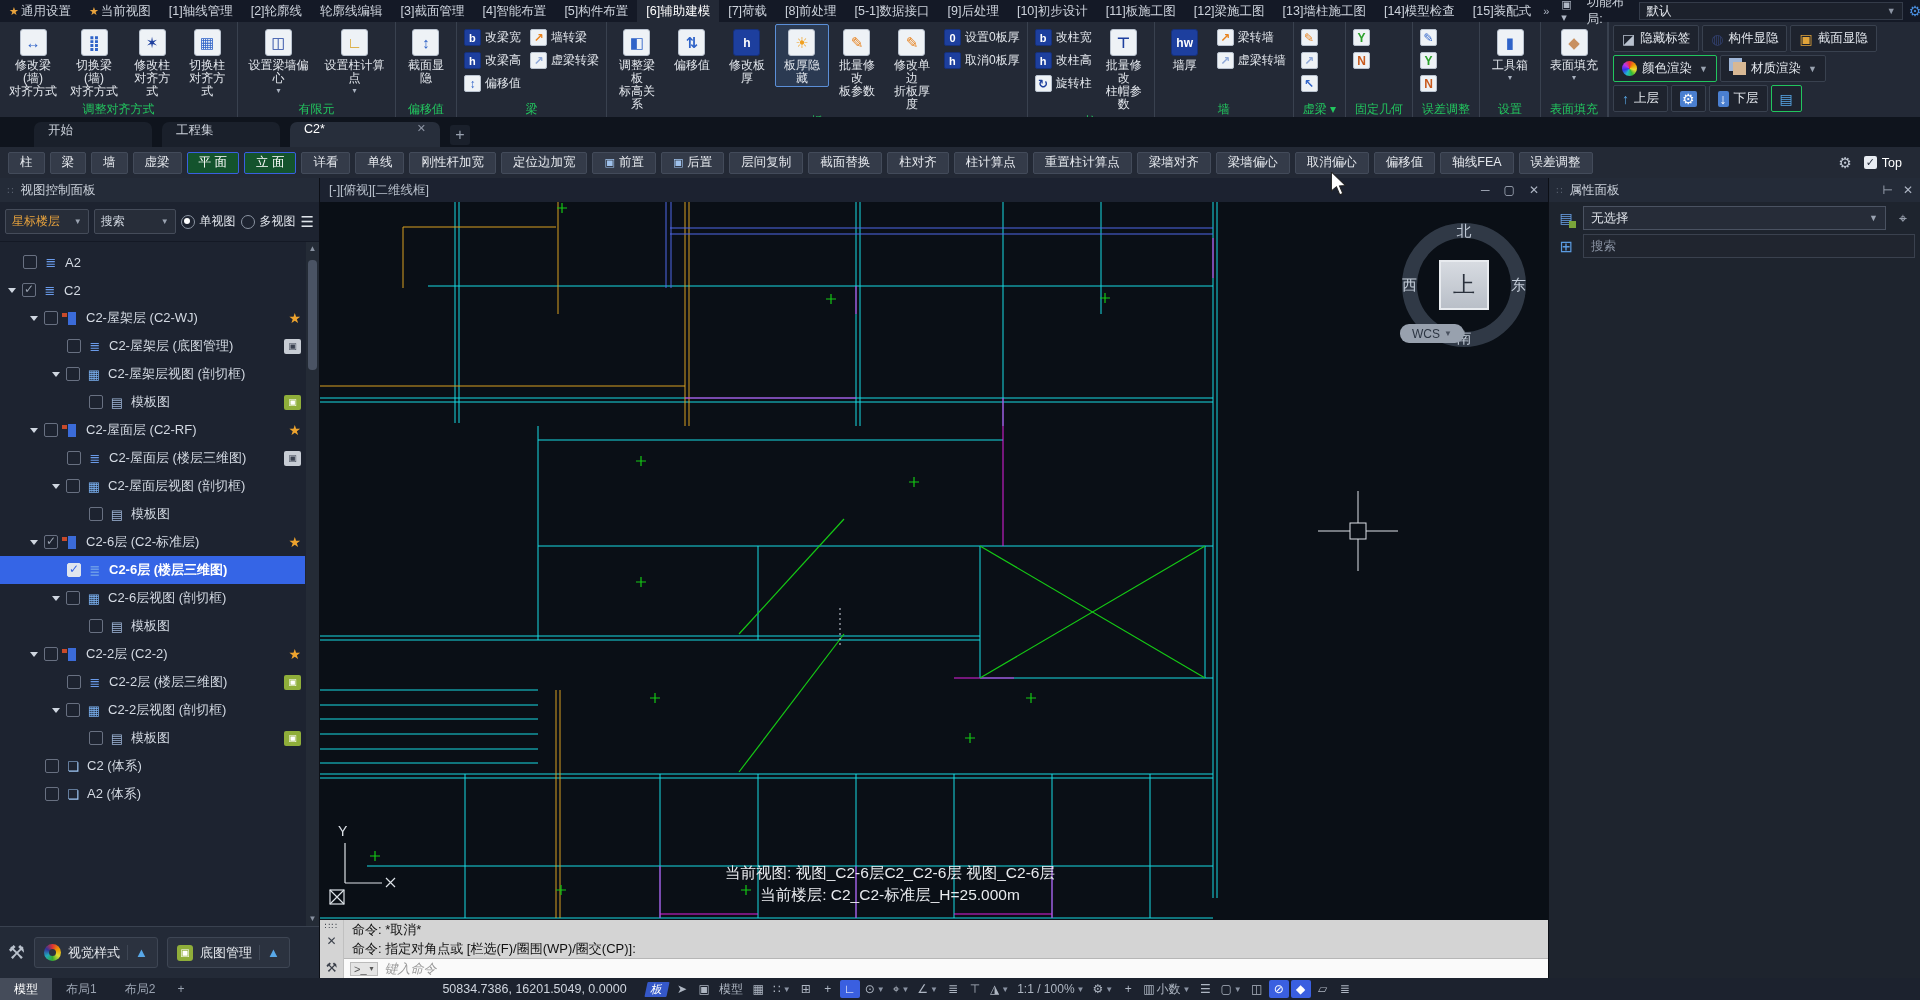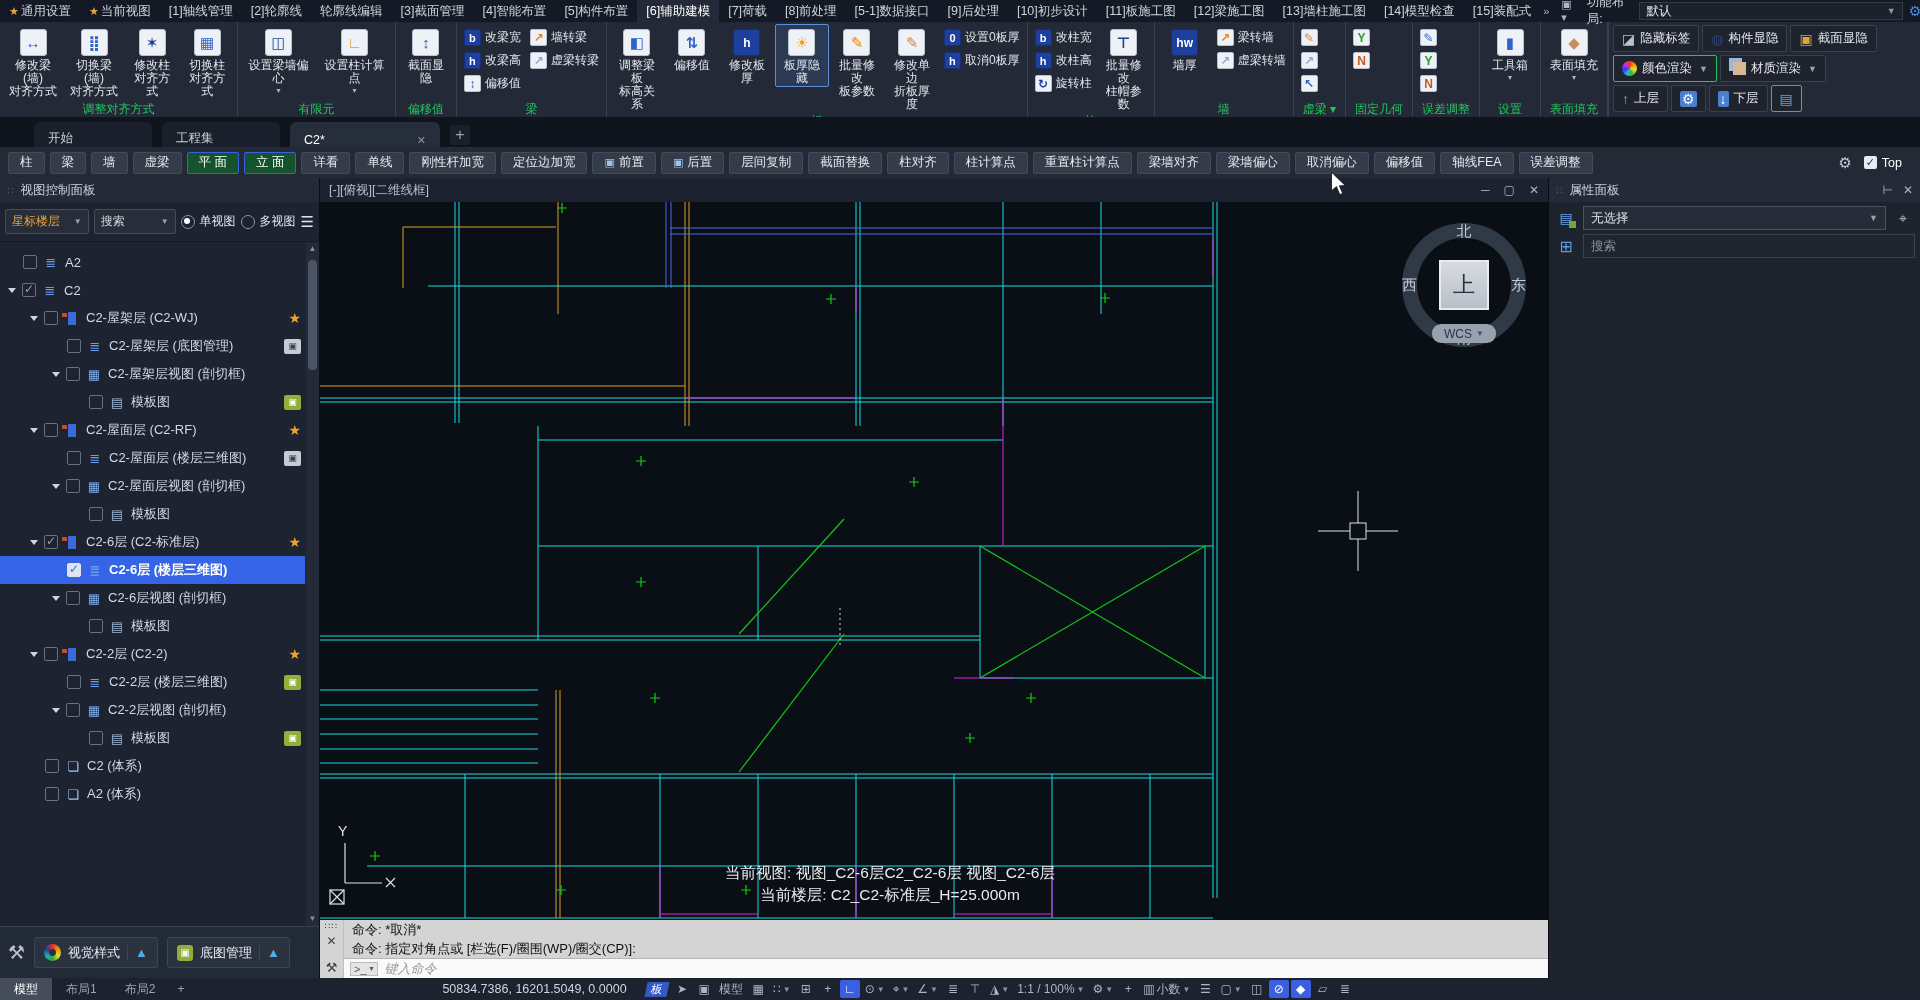--- a/index.html
+++ b/index.html
@@ -36,21 +36,21 @@
   .rquick{width:312px;border-left:1px solid #39414f;padding:3px 4px;display:flex;flex-direction:column;gap:3px}
   .qrow{display:flex;gap:3px;align-items:center}
   .qbtn{display:flex;align-items:center;gap:5px;height:27px;padding:0 8px;background:#1e232e;border:1px solid #39414f;border-radius:2px;font-size:12.5px;color:#e2e6ec;cursor:default;white-space:nowrap}
   .qbtn.on{border:1px solid #22c55e}
   .qi{font-size:14px}
   .wheel{width:15px;height:15px;border-radius:50%;background:conic-gradient(#e33,#e90,#ed3,#3b3,#2bc,#33e,#b3e,#e33)}
   .mat{width:13px;height:13px;background:#d8b894;box-shadow:-4px -4px 0 #9fb6d8;margin-left:4px}
   .qarr{font-size:9px;color:#9aa3b1;margin-left:2px}
   
   .doctabs{position:absolute;left:0;top:117px;width:1920px;height:30px;background:#0f141d;display:flex;align-items:flex-end;padding-left:34px;gap:10px;z-index:28}
-  .dtab{height:25px;min-width:118px;display:flex;align-items:flex-end;padding:0 14px;background:#1a202b;border-radius:7px 7px 0 0;font-size:12.5px;color:#cdd3dc;gap:26px}
+  .dtab{height:25px;min-width:118px;display:flex;align-items:flex-start;padding:0 14px;background:#1a202b;border-radius:7px 7px 0 0;font-size:12.5px;color:#cdd3dc;gap:26px}
   .dtab.active{background:#272e3b;color:#fff;min-width:150px}
   .dclose{color:#8d95a4;font-size:11px;margin-left:auto}
   .dplus{width:20px;height:20px;margin-bottom:2px;background:#1a202b;border-radius:3px;display:flex;align-items:center;justify-content:center;color:#9aa3b1}
   
   .toolbar{position:absolute;left:0;top:147px;width:1920px;height:31px;background:#232935;display:flex;align-items:center;padding:0 8px;gap:5px;z-index:28}
   .tbtn{height:22px;display:flex;align-items:center;gap:4px;padding:0 11px;background:#343b49;border:1px solid #434b5a;border-radius:2px;font-size:12.5px;color:#e6e9ee;white-space:nowrap;cursor:default}
   .tbtn.blue{background:#14532d;border-color:#3a5fe0;color:#fff}
   .tico{color:#9fc1ea;font-size:11px}
   .tright{margin-left:auto;display:flex;align-items:center;gap:12px;padding-right:10px}
   .tgear{color:#c3cad6;font-size:15px}
@@ -904,21 +904,21 @@
   </svg>
 
   <div class="compass">
     <div class="cring"></div>
     <span class="cdir cN">北</span>
     <span class="cdir cS">南</span>
     <span class="cdir cW">西</span>
     <span class="cdir cE">东</span>
     <div class="cbox">上</div>
   </div>
-  <div class="wcs" style="left:1144px">
+  <div class="wcs" style="left:1112px">
     <span>WCS</span>
     <span class="arr">▼</span>
   </div>
 
   <div class="vp-texts">
     <div>当前视图: 视图_C2-6层C2_C2-6层 视图_C2-6层</div>
     <div>当前楼层: C2_C2-标准层_H=25.000m</div>
   </div>
 </main>
 

